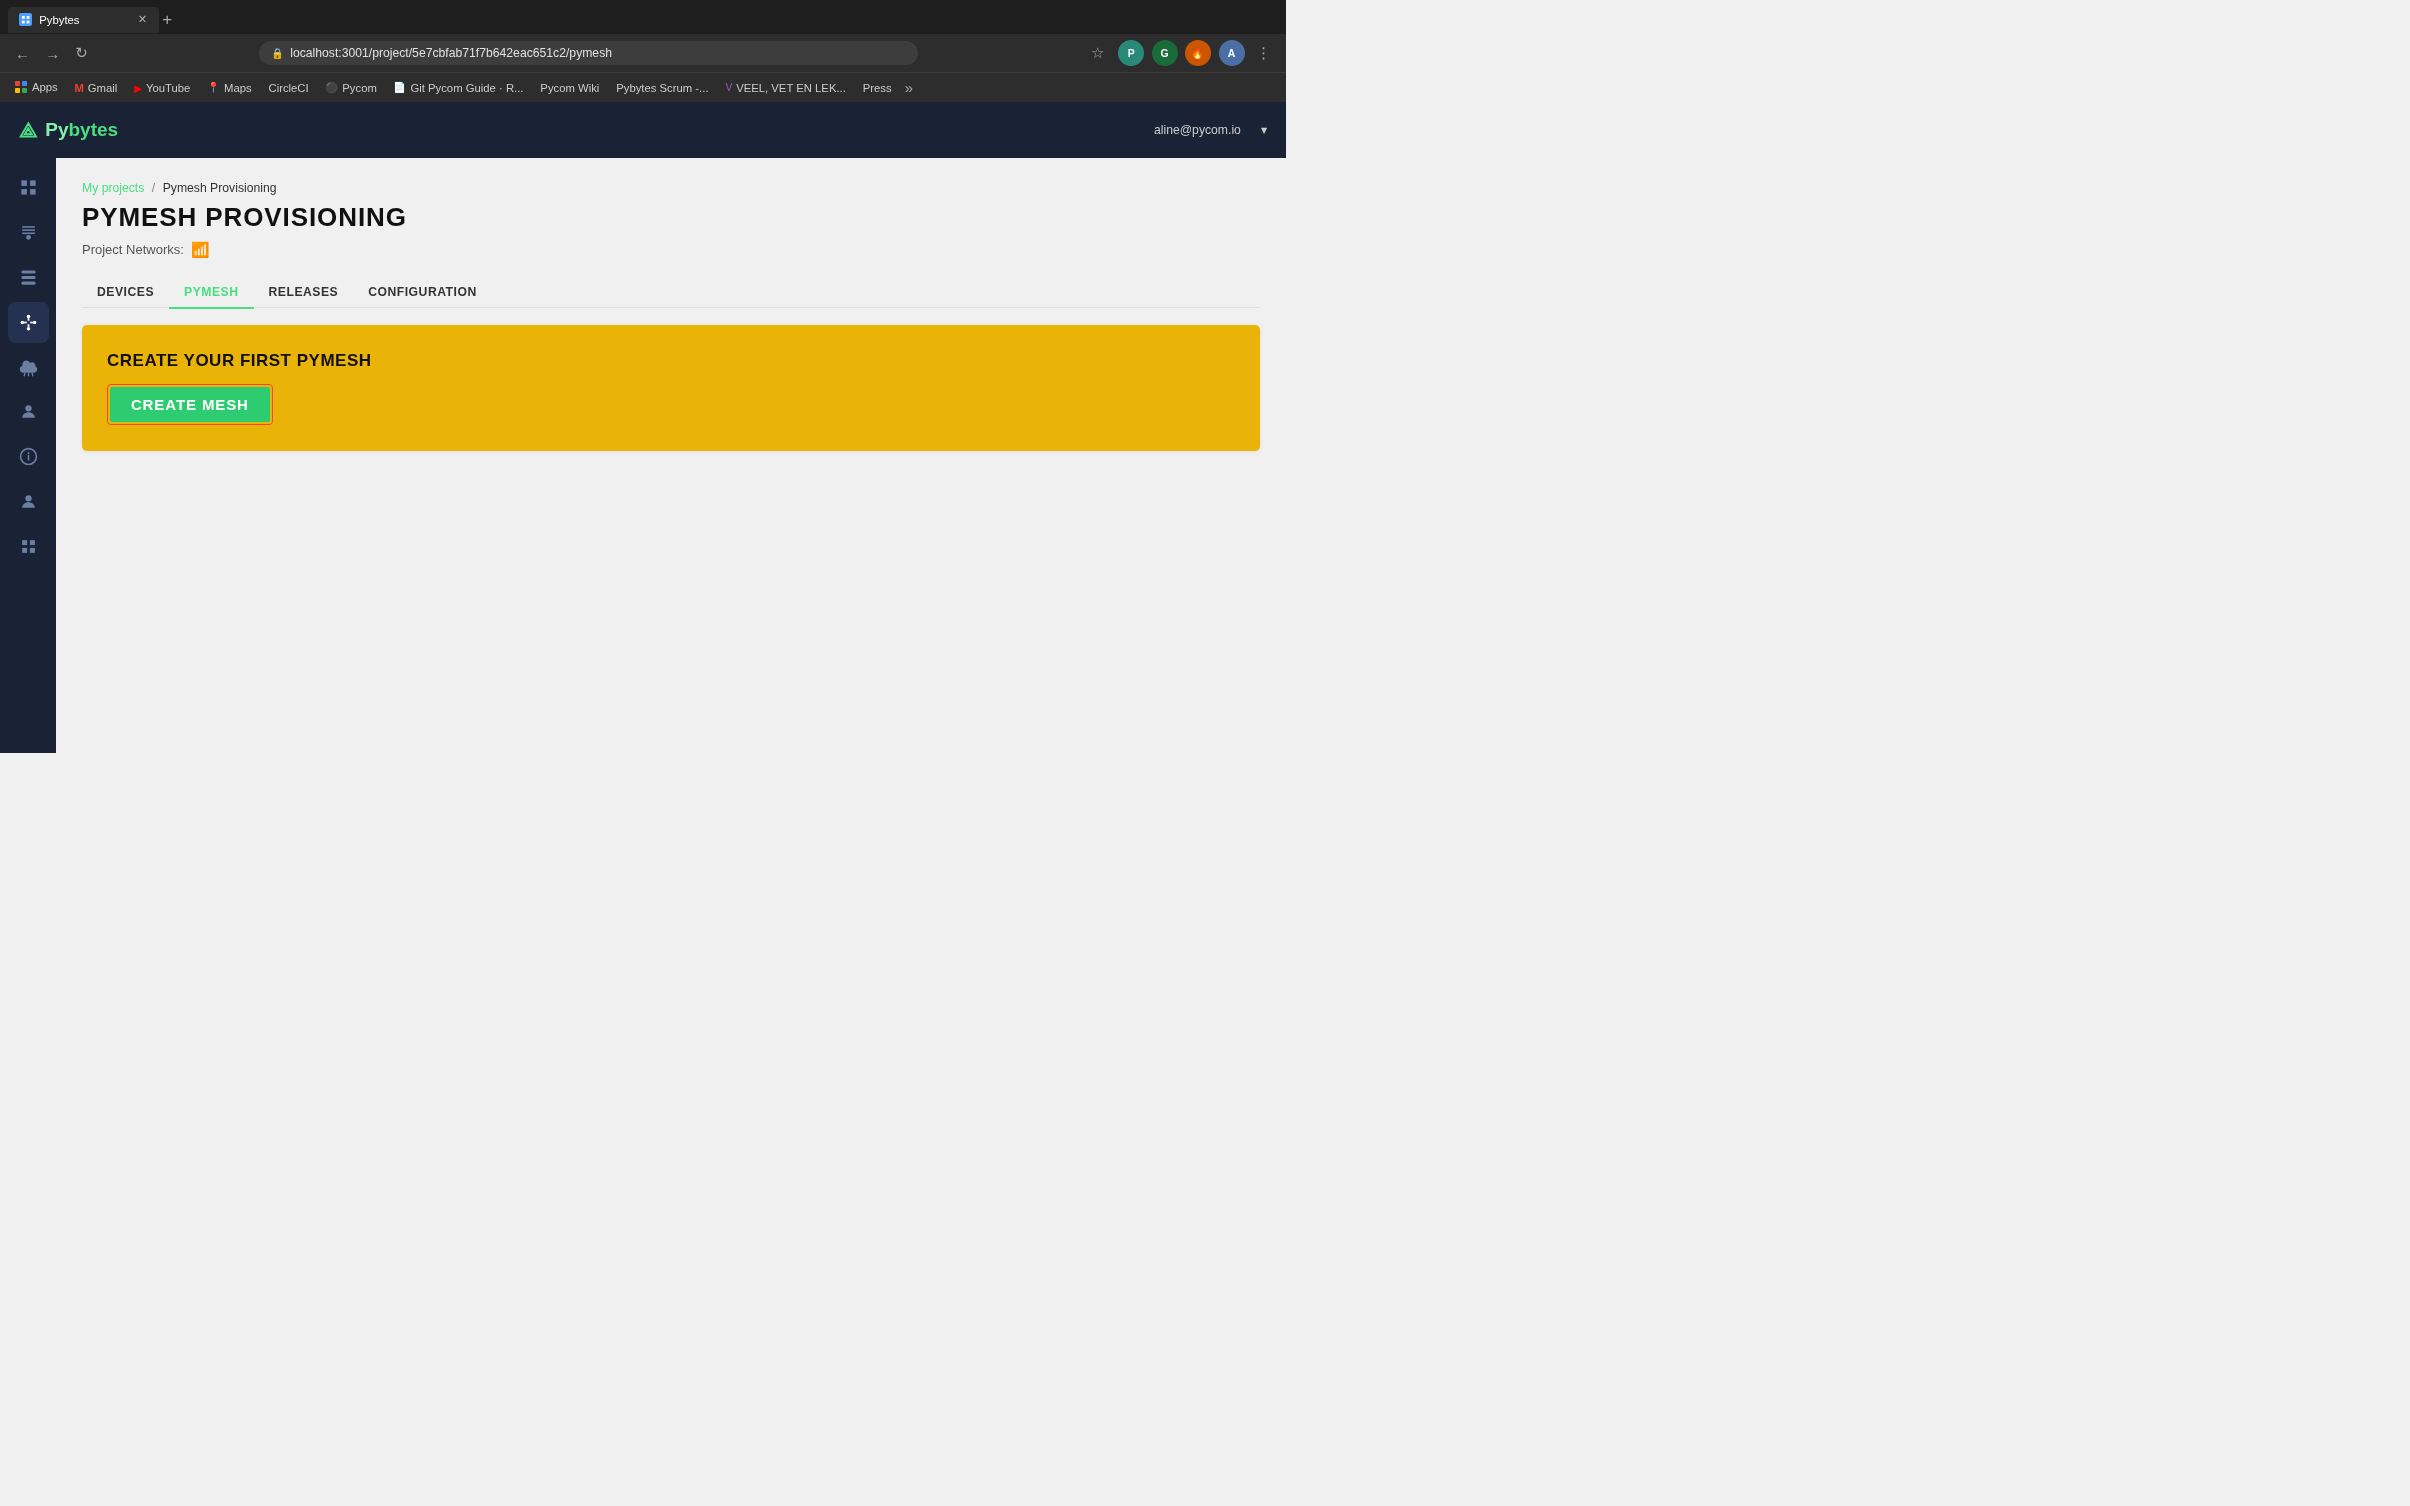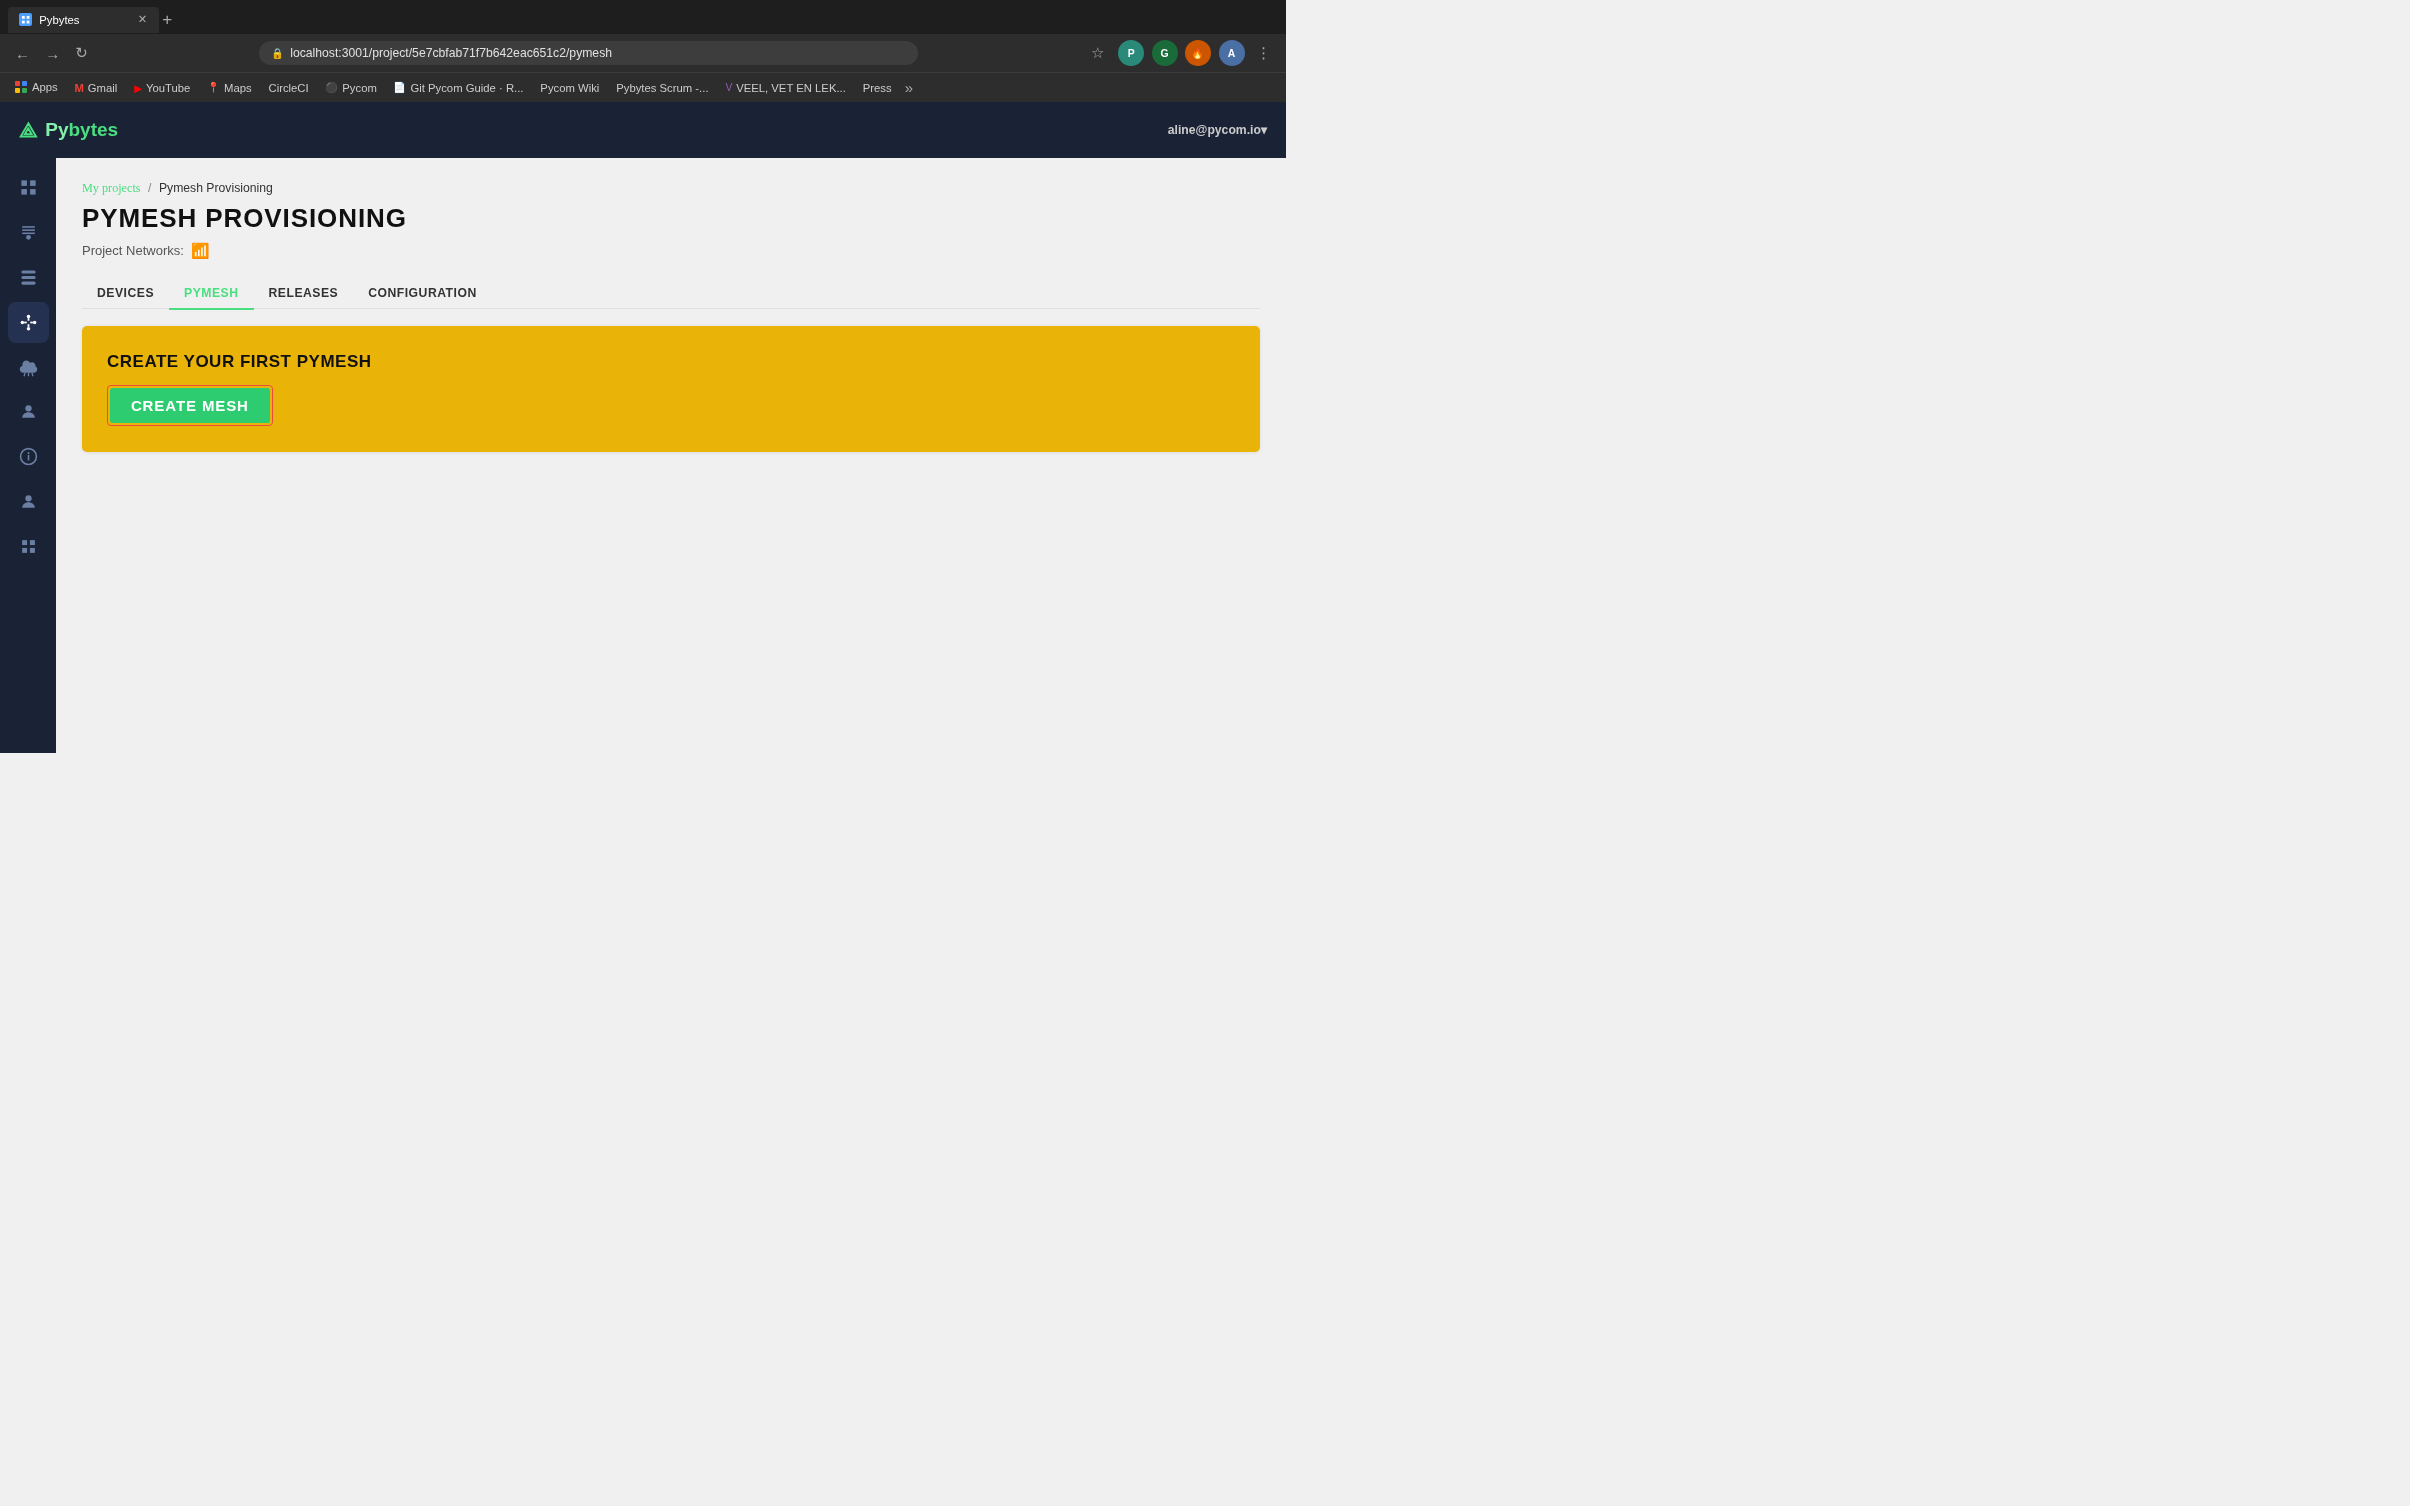--- a/index.html
+++ b/index.html
@@ -31,36 +31,36 @@
 
     
     .app { display: flex; flex-direction: column; height: calc(753px - 102px); }
 
     
     .top-nav { background: #1a2236; height: 56px; display: flex; align-items: center; padding: 0 19px; }
     .logo { display: flex; align-items: center; gap: 7.5px; }
     .logo-icon { color: #4ade80; font-size: 21px; font-weight: bold; }
     .logo-text { color: #fff; font-size: 19px; font-weight: bold; }
     .logo-text span { color: #4ade80; }
-    .user-info { margin-left: auto; color: #ccc; font-size: 12.2px; display: flex; align-items: center; gap: 0; font-weight: bold; }
+    .user-info { margin-left: auto; color: #ccc; font-size: 12.2px; display: flex; align-items: center; gap: 20px; }
 
     
     .main-layout { display: flex; flex: 1; background: #f0f0f0; }
 
     
     .sidebar { width: 56px; background: #1a2236; display: flex; flex-direction: column; align-items: center; padding: 9.4px 0; gap: 3.8px; }
     .sidebar-item { width: 41px; height: 41px; display: flex; align-items: center; justify-content: center; border-radius: 7.5px; cursor: pointer; color: #6b7fa3; font-size: 17px; }
     .sidebar-item.active { background: #253150; color: #fff; }
 
     
     .content { flex: 1; padding: 22.6px 26px; overflow-y: auto; }
 
     
     .breadcrumb { display: flex; align-items: center; gap: 7.5px; margin-bottom: 7.5px; font-size: 12.2px; }
-    .breadcrumb-link { color: #4ade80; cursor: pointer; font-family: Liberation Serif, serif; }
+    .breadcrumb-link { color: #4ade80; cursor: pointer; }
     .breadcrumb-sep { color: #888; }
     .breadcrumb-current { color: #333; }
 
     
     .page-title { font-size: 26px; font-weight: 900; color: #111; text-transform: uppercase; letter-spacing: 0.9px; margin-bottom: 7.5px; }
 
     
     .project-networks { display: flex; align-items: center; gap: 7.5px; margin-bottom: 19px; color: #555; font-size: 13px; }
     .wifi-icon { font-size: 15px; color: #555; }
 

